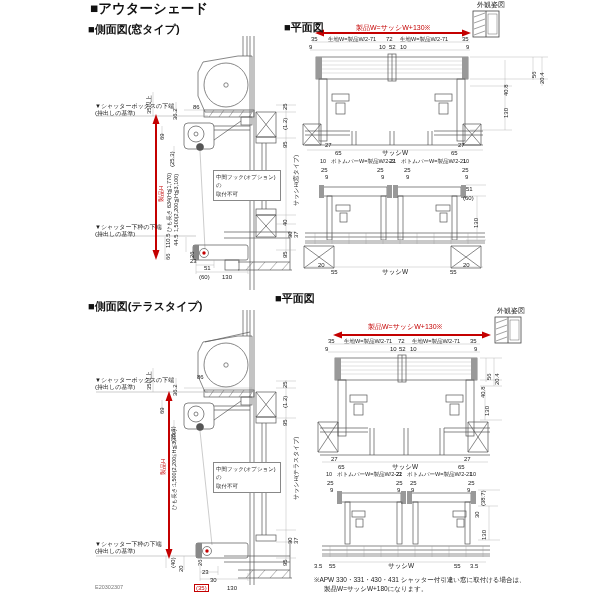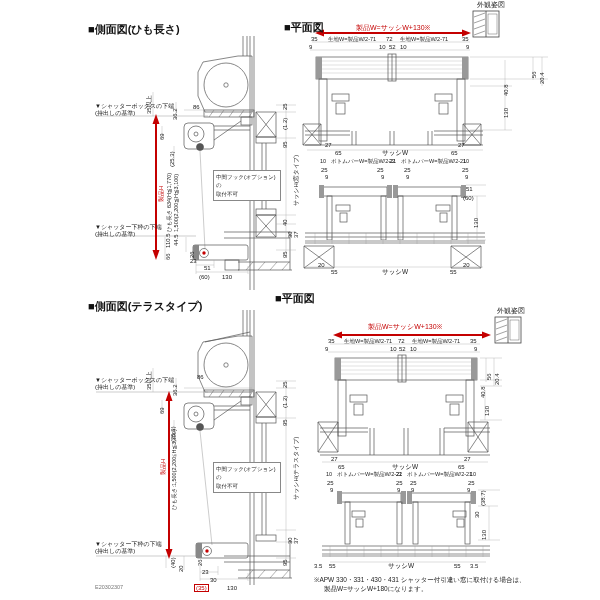--- a/index.html
+++ b/index.html
@@ -218,22 +218,23 @@
       M480 358 H502 M480 380 H502 M486 358 V382 M494 358 V386 M480 386 H502 M485 390 V420 M480 420 H502
       M478 490 H500 M482 492 V506 M478 506 H498 M489 506 V540 M478 540 H500"></path>
     <g stroke="#c40000" fill="#c40000">
       <path stroke-width="1.8" d="M340 335 H484"></path>
       <polygon stroke="none" points="333,335 342,331.5 342,338.5"></polygon>
       <polygon stroke="none" points="491,335 482,331.5 482,338.5"></polygon>
     </g>
   </g>
 </svg>
 
-
-<span class="t s11" style="left:88px;top:24px">■側面図(ひも長さ)</span>
+<span class="t s13" style="left:90px;top:2px">■アウターシェード</span>
+
+<span class="t s11" style="left:88px;top:24px">■側面図(窓タイプ)</span>
 <span class="t s11" style="left:284px;top:22px">■平面図</span>
 <span class="t s7" style="left:477px;top:1px">外観姿図</span>
 
 <span class="t" style="left:95px;top:103px">▼シャッターボックスの下端</span>
 <span class="t" style="left:95px;top:110px">(持出しの基準)</span>
 <span class="t v" style="left:146px;top:114px">35以上</span>
 <span class="t v" style="left:172px;top:120px">36.2</span>
 <span class="t" style="left:193px;top:104px">86</span>
 <span class="t v" style="left:159px;top:140px">69</span>
 <span class="t v" style="left:169px;top:167px">(25.3)</span>

